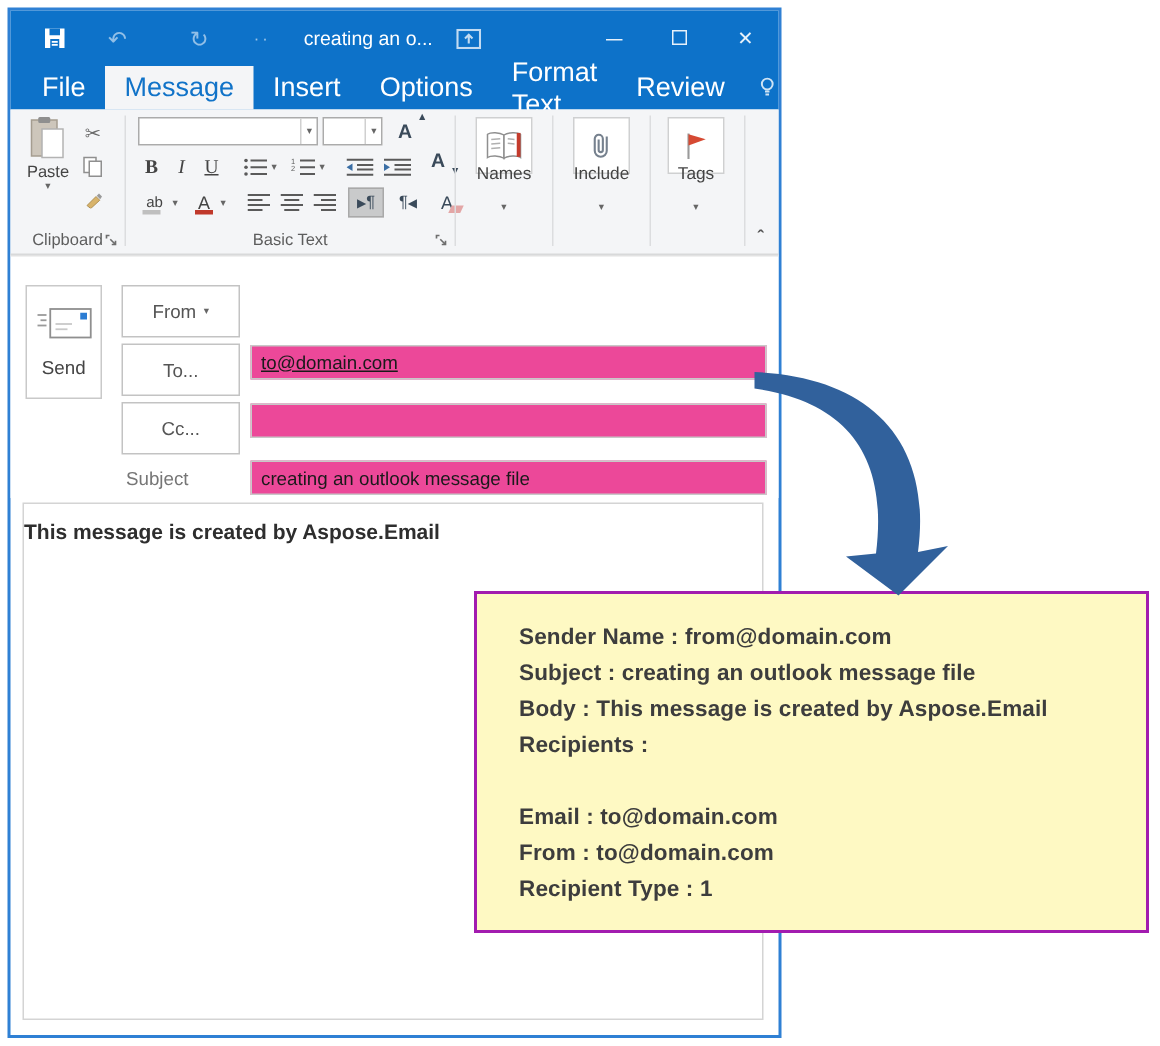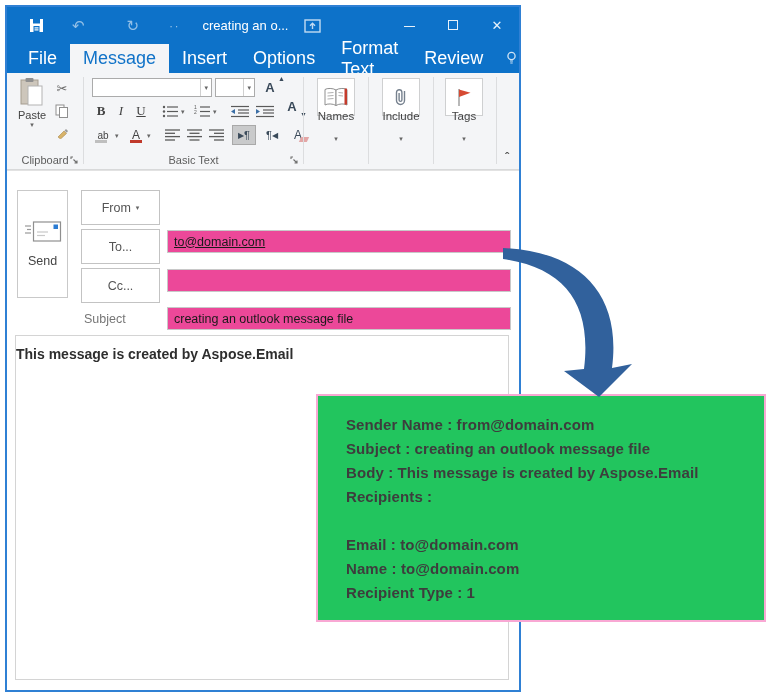--- a/index.html
+++ b/index.html
@@ -60,36 +60,36 @@
   .biggrp { position:absolute; top:0; height:100%; }
   .big-btn { position:absolute; left:50%; transform:translateX(-50%); top:5px; width:38px; height:38px;
              background:#fff; border:1px solid #cfd0d1; display:flex; align-items:center; justify-content:center; cursor:default; }
   .big-lbl { position:absolute; top:37px; left:0; right:0; text-align:center; font-size:11.5px; color:#444; }
   .big-caret { position:absolute; top:62px; left:0; right:0; text-align:center; }
 
   .ribbon-collapse { position:absolute; right:10px; bottom:4px; font-size:12px; font-weight:bold; color:#555; cursor:default; }
 
   
   .compose { position:relative; height:162px; background:#fff; border-top:1px solid #e2e2e2; }
-  .send-btn { position:absolute; left:10px; top:19px; width:51px; height:108px; border:1px solid #c9c9c9; background:#fff;
+  .send-btn { position:absolute; left:10px; top:19px; width:51px; height:76px; border:1px solid #c9c9c9; background:#fff;
               display:flex; flex-direction:column; align-items:center; justify-content:center; gap:10px; cursor:default; }
   .send-btn .lbl { font-size:12.5px; color:#444; }
   .fld-btn { position:absolute; left:74px; width:79px; height:35px; border:1px solid #c3c3c3; background:#fff;
              display:flex; align-items:center; justify-content:center; gap:5px; font-size:12.5px; color:#555; cursor:default; }
   .fld { position:absolute; left:160px; right:8px; height:23px; border:1px solid #c8c8c8; background:#ec4899;
          display:flex; align-items:center; padding:0 6px; font-size:12.5px; color:#1a1a1a; }
   .subj-lbl { position:absolute; left:77px; top:141px; font-size:12.5px; color:#767676; }
 
   
   .body-box { margin:3px 10px 0 8px; height:345px; border:1px solid #d4d4d4; background:#fff;
               padding:10px 0; font-size:14px; font-weight:bold; color:#2e2e2e; }
 
   
-  .output-box { position:absolute; left:316px; top:394px; width:450px; height:228px; background:#22c55e;
-                border:2px solid #f9a8d4; z-index:5; padding:17px 12px 28px 28px; }
+  .output-box { position:absolute; left:316px; top:394px; width:450px; height:228px; background:#fef9c3;
+                border:2px solid #a21caf; z-index:5; padding:17px 12px 28px 28px; }
   .ob-line { font-size:15px; line-height:24px; color:#3d3d3d; font-weight:bold; letter-spacing:.1px; min-height:24px; white-space:nowrap; }
 
   
   .arrow-svg { position:absolute; left:0; top:0; width:773px; height:697px; z-index:7; pointer-events:none; }
 
   svg { display:block; }
 </style>
 </head>
 <body>
 
@@ -393,17 +393,17 @@
              Z" fill="#31619c"></path>
   </svg>
 
   <div class="output-box">
     <div class="ob-line">Sender Name : from@domain.com</div>
     <div class="ob-line">Subject : creating an outlook message file</div>
     <div class="ob-line">Body : This message is created by Aspose.Email</div>
     <div class="ob-line">Recipients :</div>
     <div class="ob-line"></div>
     <div class="ob-line">Email : to@domain.com</div>
-    <div class="ob-line">Name : to@domain.com</div>
+    <div class="ob-line">From : to@domain.com</div>
     <div class="ob-line">Recipient Type : 1</div>
   </div>
 
 </div>
 
 </body></html>

